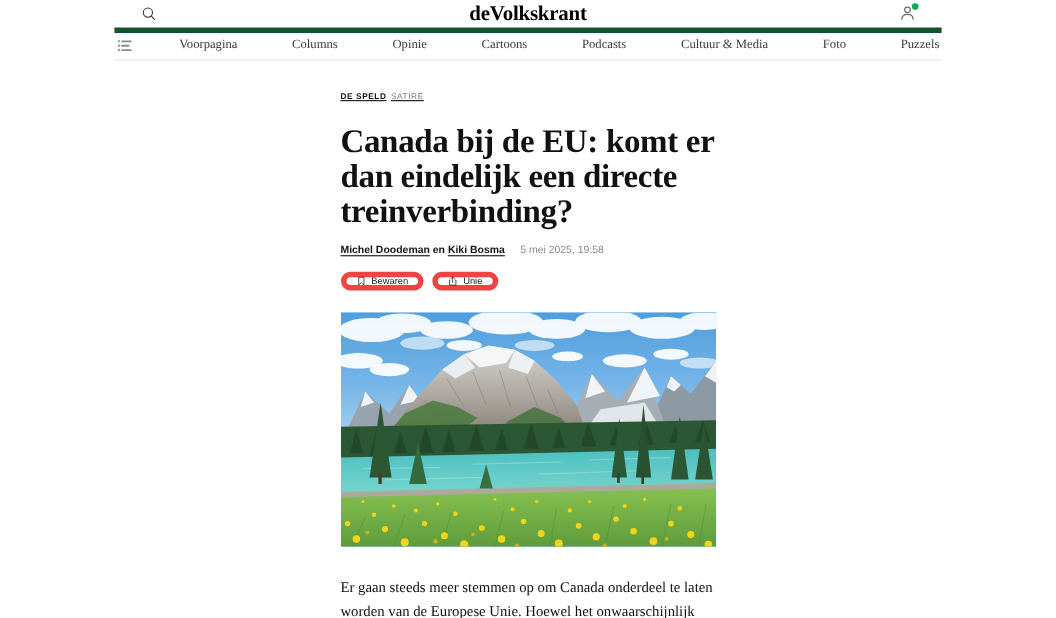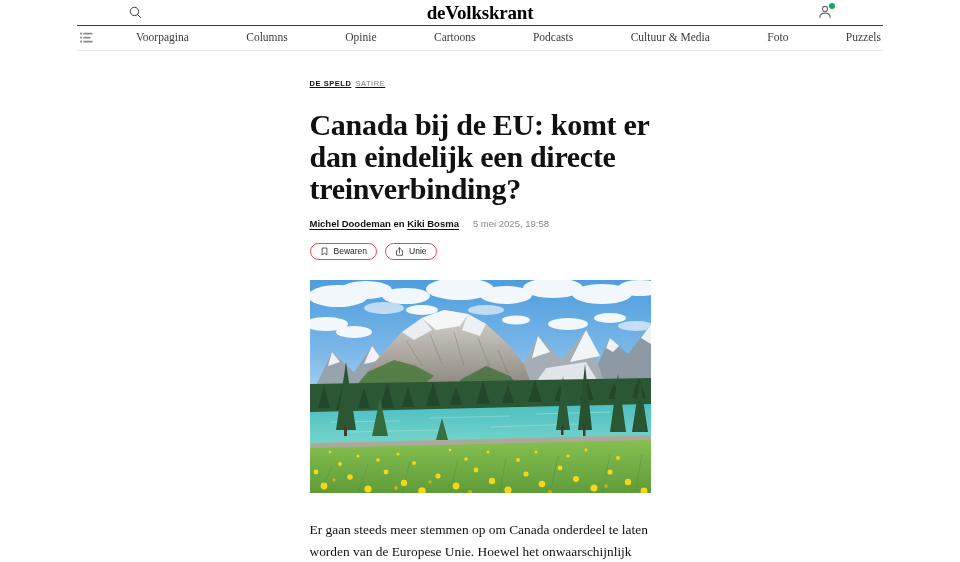--- a/index.html
+++ b/index.html
@@ -66,23 +66,23 @@
     top: -1px;
     right: -2px;
     width: 6px;
     height: 6px;
     border-radius: 50%;
     background: #0fa958;
   }
 
   
   .nav {
-    margin: 0 77px;
+    margin: 0 104px;
     height: 24px;
-    border-top: 1px solid #14532d;
+    border-top: 5px solid #14532d;
     border-bottom: 1px solid #e7e7e7;
     display: flex;
     align-items: center;
   }
   .nav-menu-icon {
     width: 26px;
     display: flex;
     align-items: center;
     justify-content: flex-start;
     cursor: pointer;
@@ -162,21 +162,21 @@
     display: flex;
     gap: 8px;
     margin-bottom: 20px;
   }
   .action-btn {
     display: inline-flex;
     align-items: center;
     gap: 5px;
     height: 17px;
     padding: 0 9px;
-    border: 1px solid #ef4444;
+    border: 5px solid #ef4444;
     border-radius: 999px;
     background: #ffffff;
     font-size: 8.5px;
     color: #222222;
     cursor: pointer;
     font-family: "Liberation Sans", sans-serif;
     line-height: 1;
     justify-content: space-between;
   }
 

